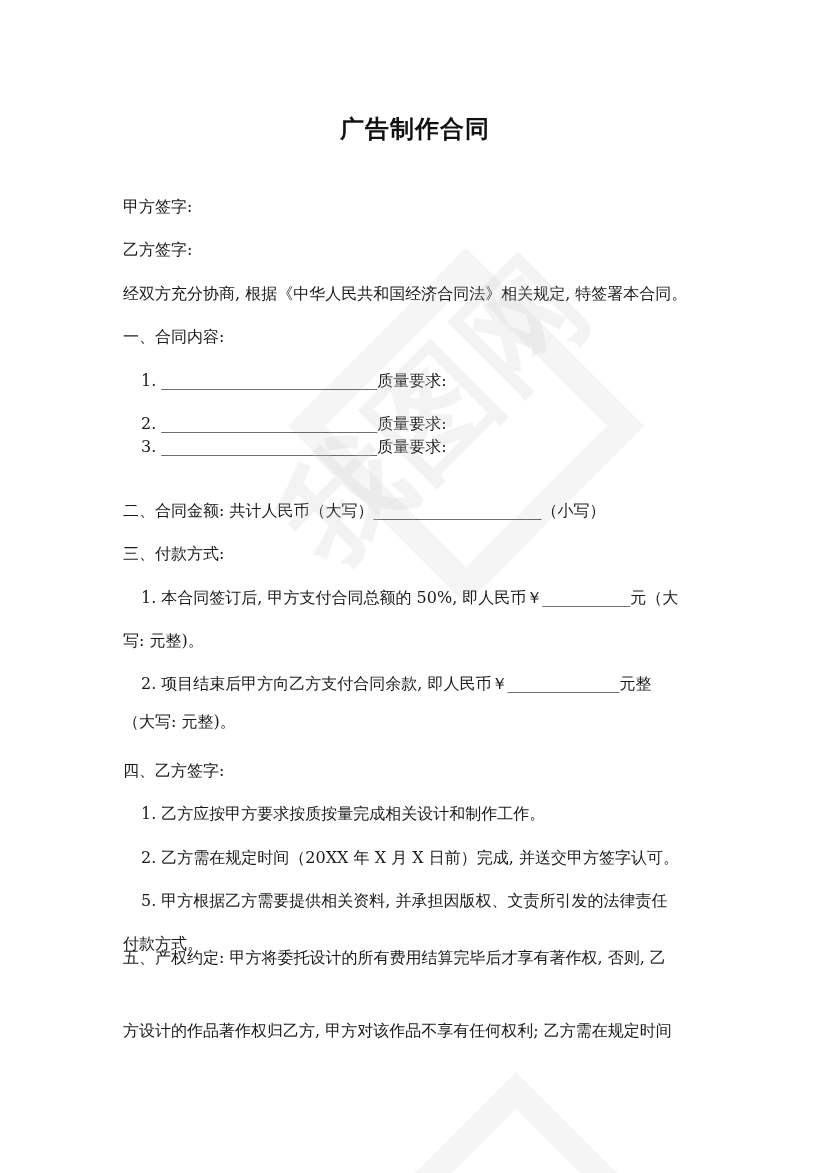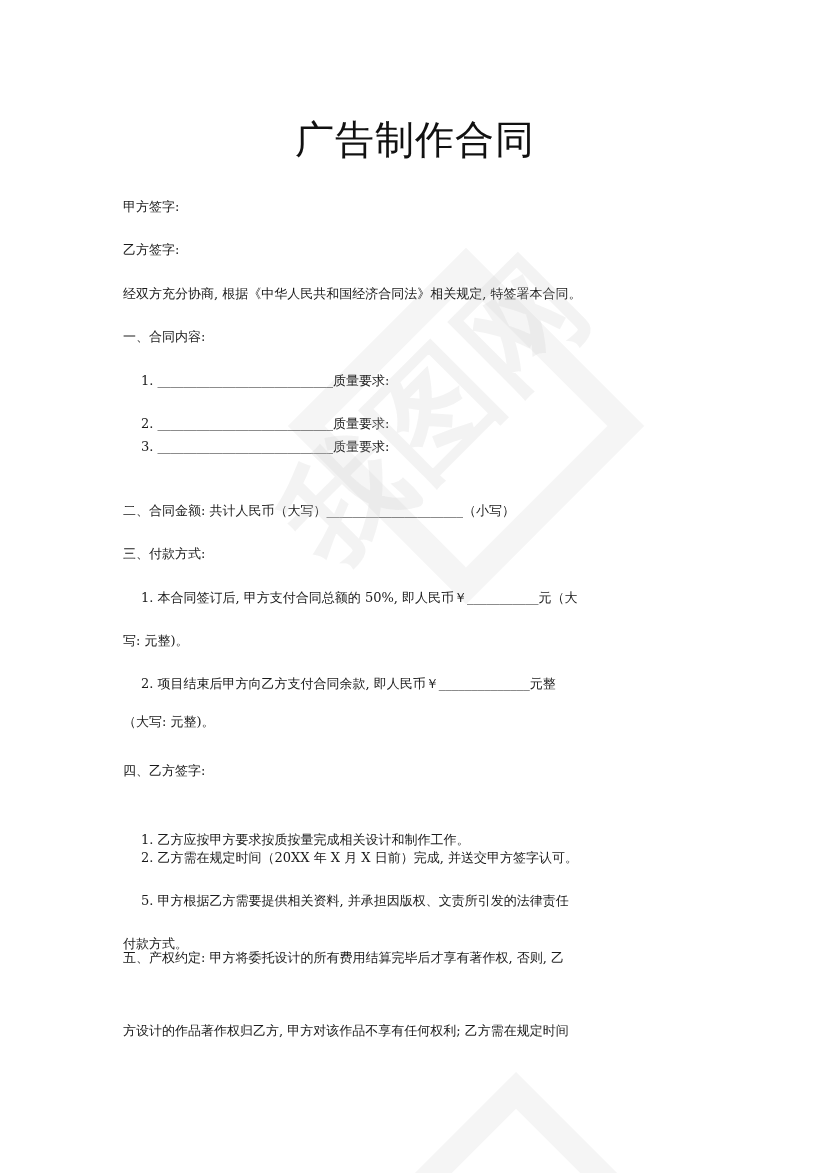--- a/index.html
+++ b/index.html
@@ -18,26 +18,26 @@
     }
     .wm1 { left: 250px; top: 330px; }
     .wm-box {
       position: absolute; border: 26px solid rgba(215,215,215,0.25);
       transform: rotate(45deg); pointer-events: none;
     }
     .wmb1 { left: 340px; top: 300px; width: 200px; height: 200px; }
     .wmb2 { left: 400px; top: 1120px; width: 180px; height: 180px; }
     .title {
       position: absolute; left: 0; width: 830px; top: 113px;
-      text-align: center; font-size: 39px; font-weight: normal;
+      text-align: center; font-size: 24px; font-weight: bold;
       font-family: "DejaVu Sans", sans-serif; letter-spacing: 1px;
       color: #111;
     }
     .line {
-      position: absolute; left: 123px; font-size: 13px; white-space: nowrap;
+      position: absolute; left: 123px; font-size: 16px; white-space: nowrap;
       line-height: 22px;
     }
     .indent { left: 141px; }
     .blank { letter-spacing: 0px; margin-top: 32px; }
   </style>
 </head>
 <body>
 
 <div class="wm-box wmb1"></div>
 <div class="wm-box wmb2"></div>
@@ -64,21 +64,21 @@
 
 <div class="line" style="top:500px">二、合同金额: 共计人民币（大写）_____________________（小写）</div>
 
 <div class="line" style="top:543px">三、付款方式:</div>
 <div class="line indent" style="top:587px">1. 本合同签订后, 甲方支付合同总额的 50%, 即人民币￥___________元（大</div>
 <div class="line" style="top:630px">写: 元整)。</div>
 <div class="line indent" style="top:673px">2.  项目结束后甲方向乙方支付合同余款, 即人民币￥______________元整</div>
 <div class="line" style="top:711px">（大写: 元整)。</div>
 
 <div class="line" style="top:760px">四、乙方签字:</div>
-<div class="line indent" style="top:829px">1.  乙方应按甲方要求按质按量完成相关设计和制作工作。</div>
+<div class="line indent" style="top:803px">1.  乙方应按甲方要求按质按量完成相关设计和制作工作。</div>
 <div class="line indent" style="top:847px">2.  乙方需在规定时间（20XX 年 X 月 X 日前）完成, 并送交甲方签字认可。</div>
 <div class="line indent" style="top:890px">5.  甲方根据乙方需要提供相关资料, 并承担因版权、文责所引发的法律责任</div>
 <div class="line" style="top:933px">付款方式。</div>
 
 <div class="line" style="top:947px">五、产权约定: 甲方将委托设计的所有费用结算完毕后才享有著作权, 否则, 乙</div>
 <div class="line" style="top:1020px">方设计的作品著作权归乙方, 甲方对该作品不享有任何权利; 乙方需在规定时间</div>
 
 <div class="watermark wm1">我图网</div>
 
 </body></html>

